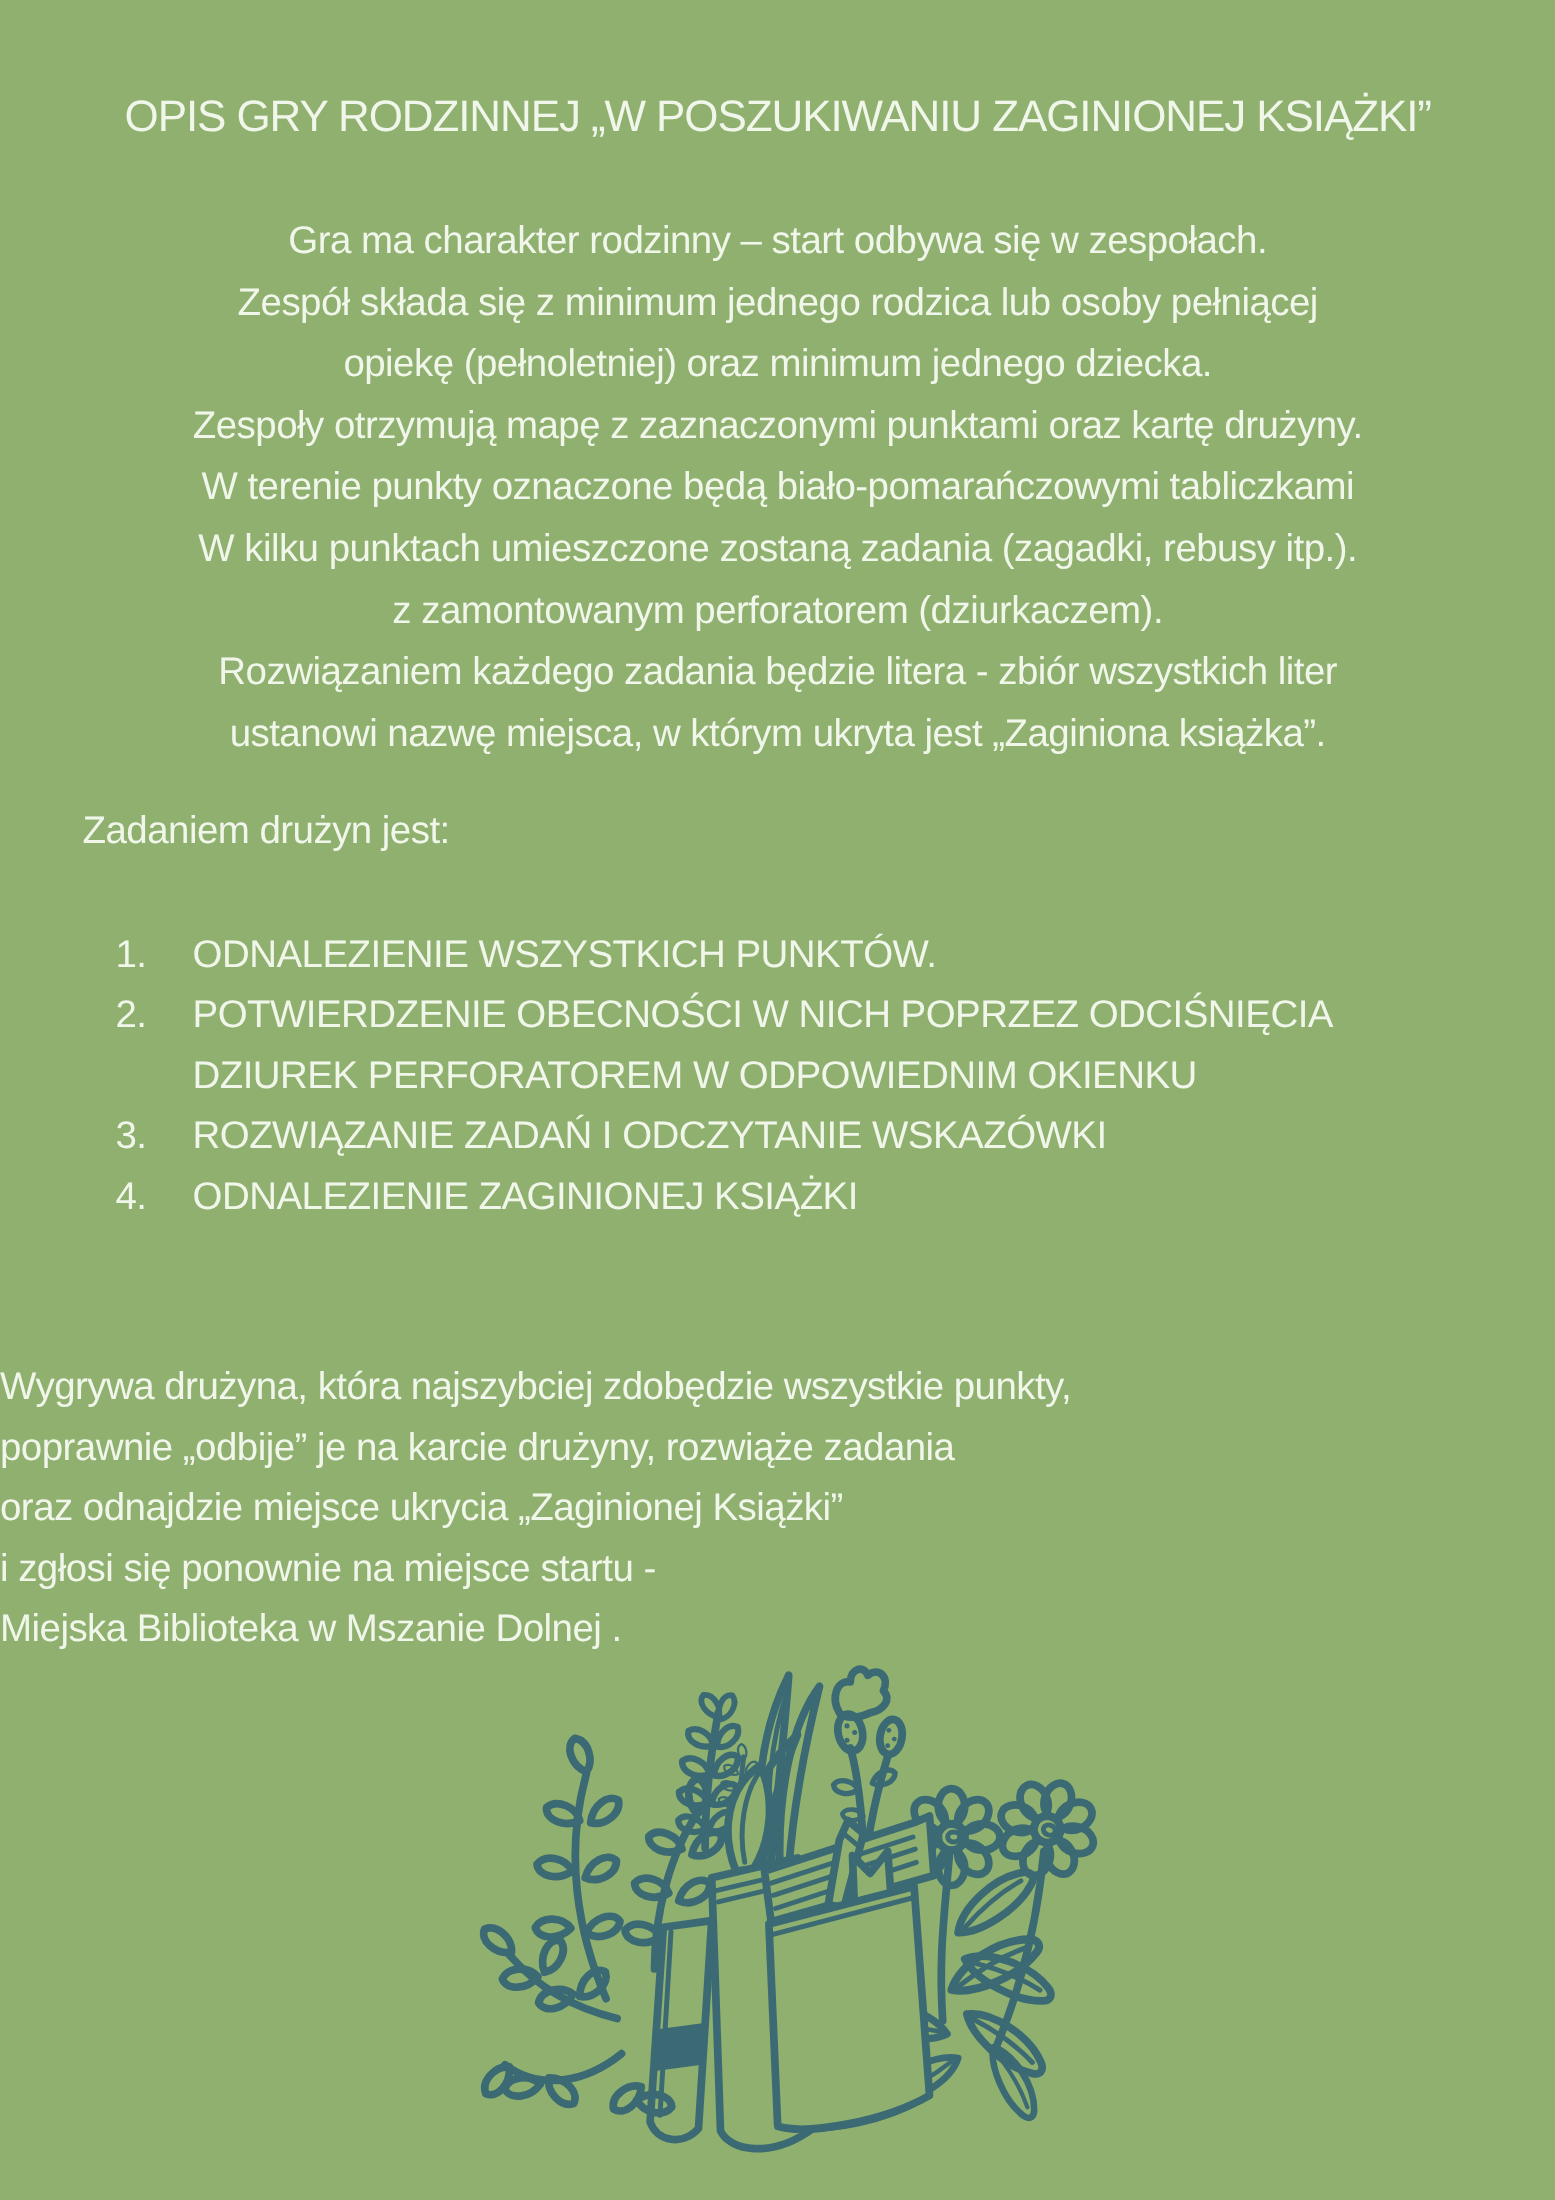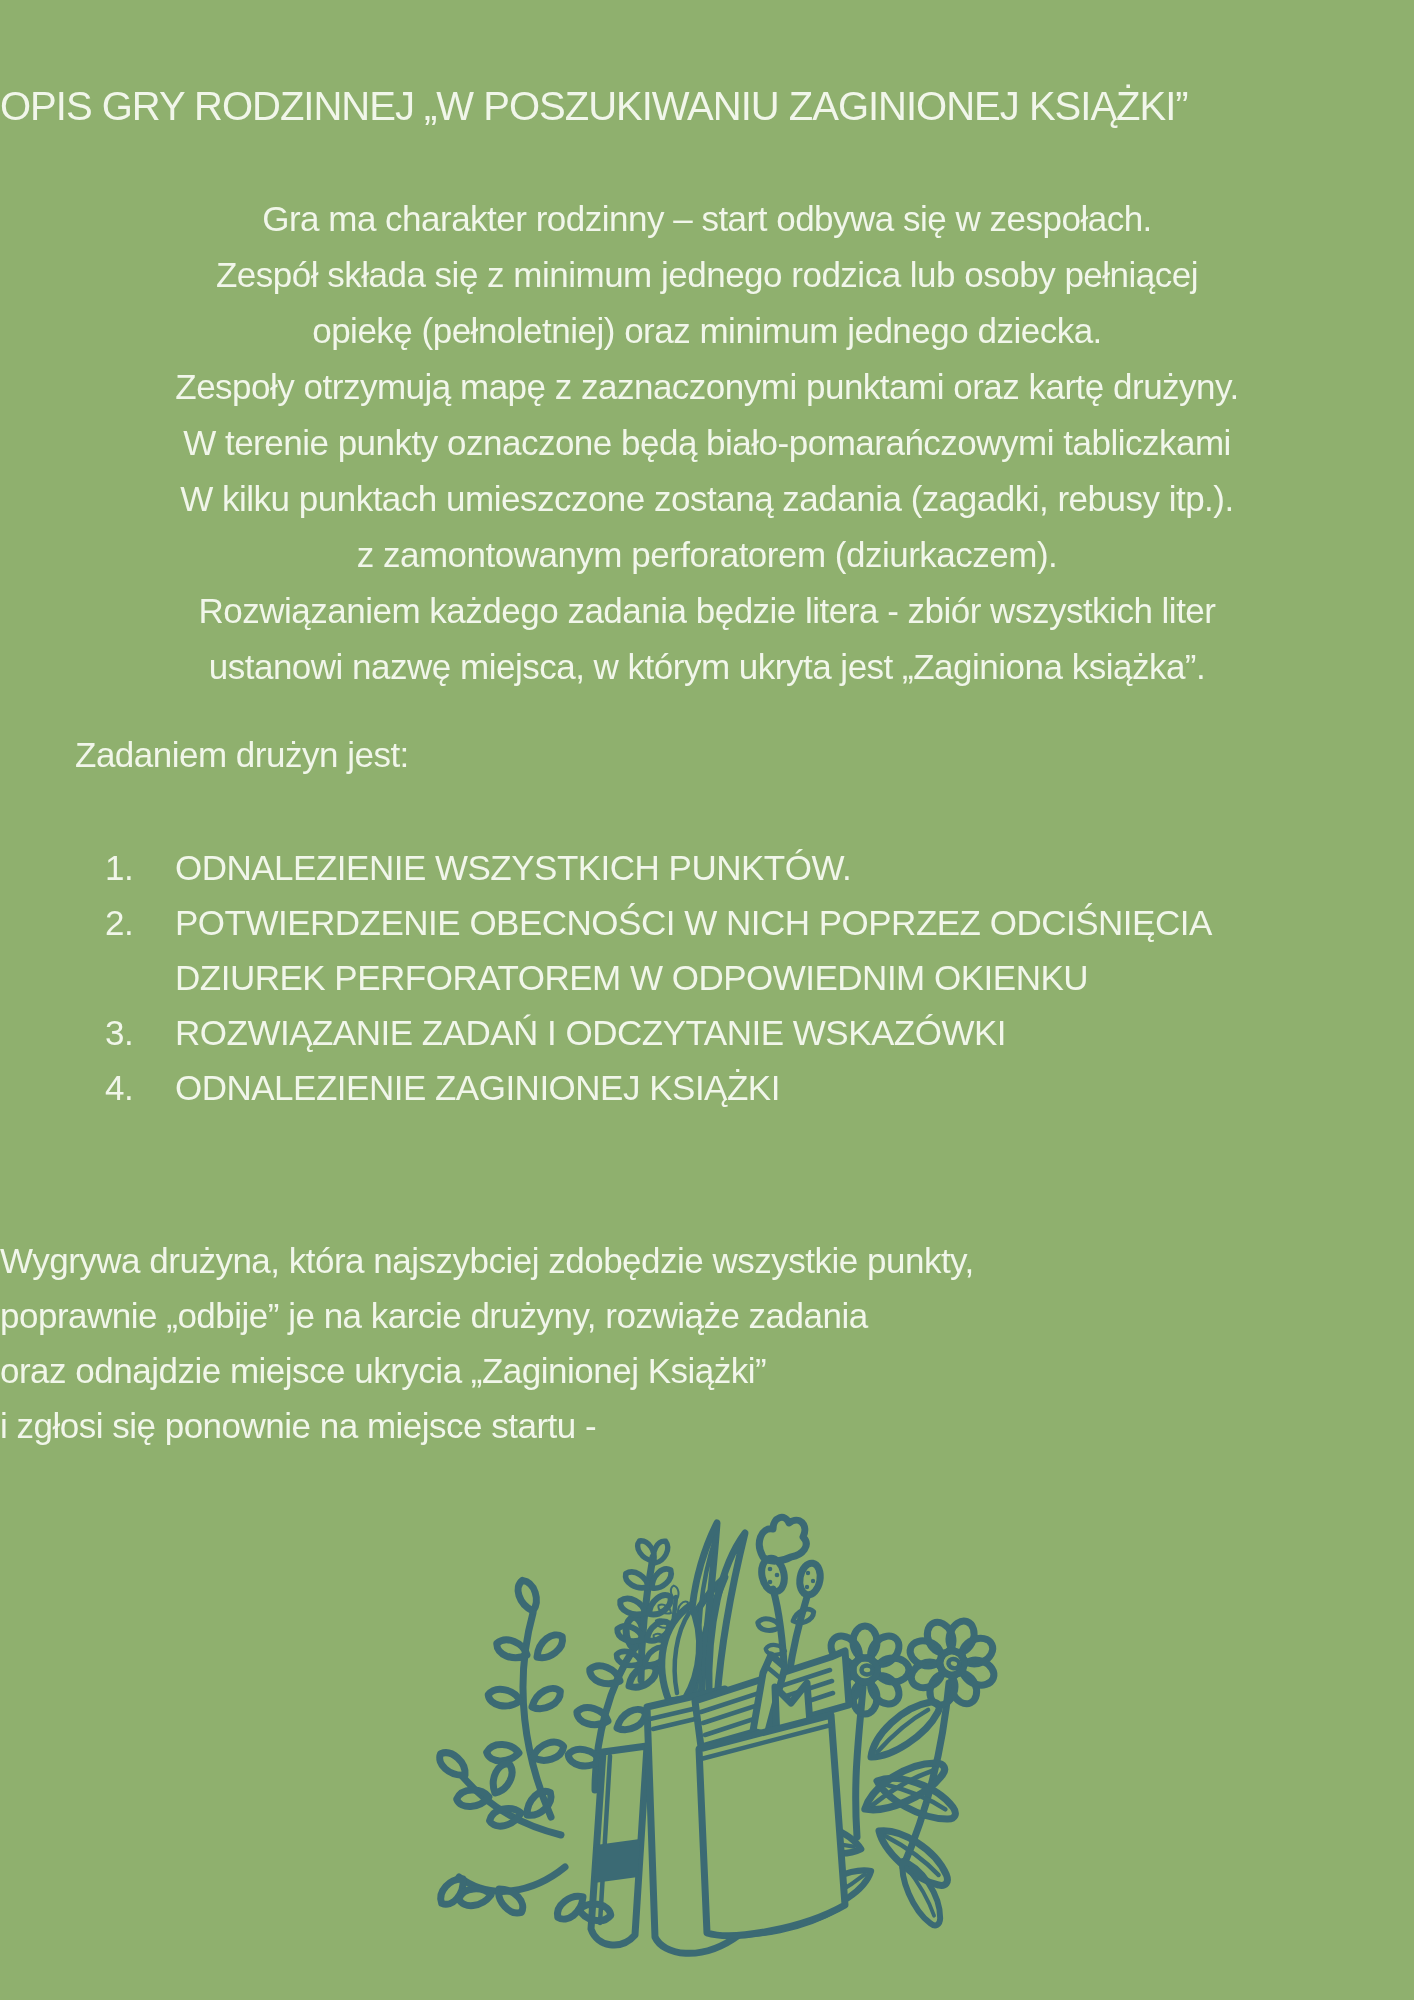--- a/index.html
+++ b/index.html
@@ -13,21 +13,21 @@
     overflow: hidden;
     font-family: "Liberation Sans", sans-serif;
     color: var(--text);
   }
   .title {
     margin: 0; padding: 0;
     margin-top: 81px;
     font-size: 40px; font-weight: 400;
     letter-spacing: -1px;
     line-height: 50px;
-    text-align: left;
+    text-align: center;
     white-space: nowrap;
   }
   .intro {
     margin-top: 60px;
     font-size: 35px;
     letter-spacing: -0.5px;
     line-height: 56px;
     text-align: center;
   }
   .tasks-heading {
@@ -105,20 +105,21 @@
       <span class="num">4.</span>
       <span class="task-text">ODNALEZIENIE ZAGINIONEJ KSIĄŻKI</span>
     </li>
   </ul>
 
   <div class="closing">
     <div>Wygrywa drużyna, która najszybciej zdobędzie wszystkie punkty,</div>
     <div>poprawnie „odbije” je na karcie drużyny, rozwiąże zadania</div>
     <div>oraz odnajdzie miejsce ukrycia  „Zaginionej Książki”</div>
     <div>i zgłosi się ponownie na miejsce startu -</div>
+    <div>Miejska Biblioteka w Mszanie Dolnej .</div>
   </div>
 
   <div class="illustration">
     <svg viewBox="0 0 600 490" width="600" height="490" xmlns="http://www.w3.org/2000/svg">
       <defs>
         <path id="leaf" d="M0 0 C 9 -13, 27 -15, 32 -5 C 28 7, 9 9, 0 0 Z"></path>
         <ellipse id="petal" cx="0" cy="-28" rx="12" ry="16"></ellipse>
         <g id="lance">
           <path d="M0 0 C 16 -16, 56 -20, 80 -7 C 87 -3, 87 3, 80 6 C 56 17, 16 13, 0 0 Z"></path>
           <path d="M8 0 C 30 -4, 55 -5, 74 -2" stroke-width="4.5"></path>

